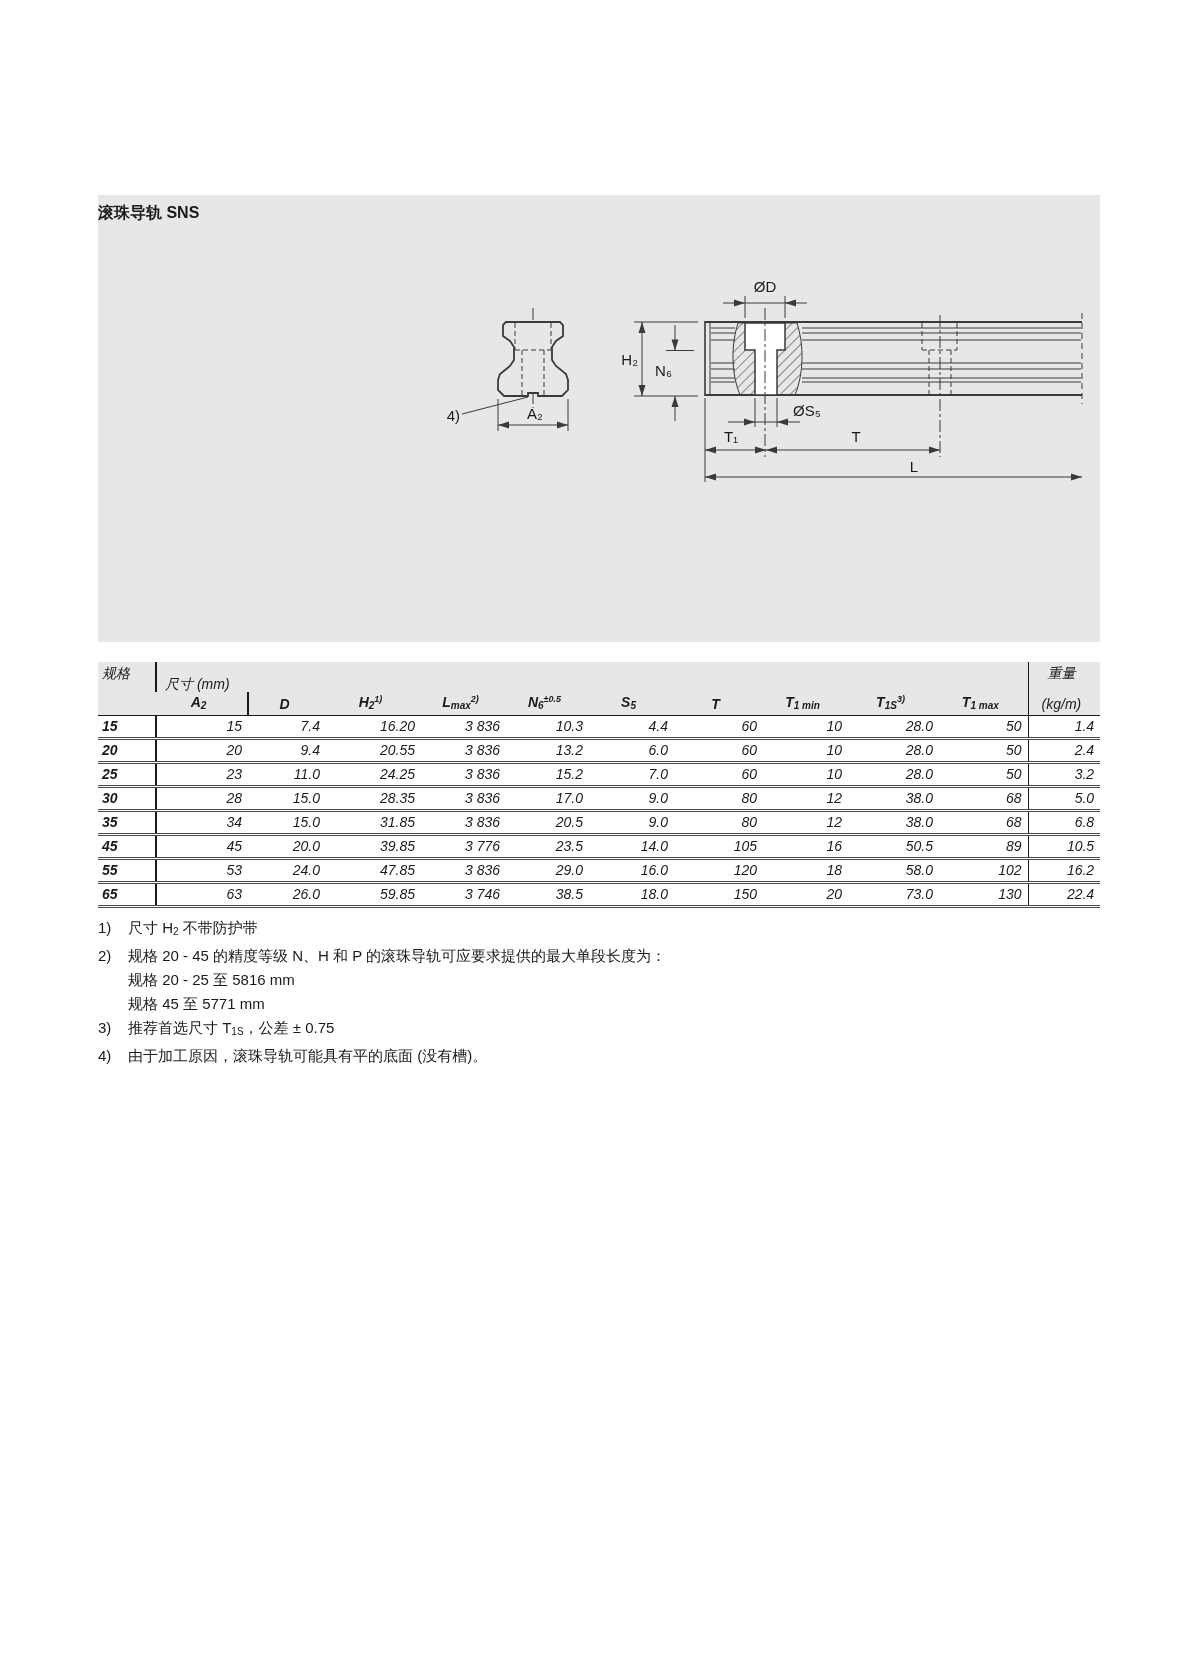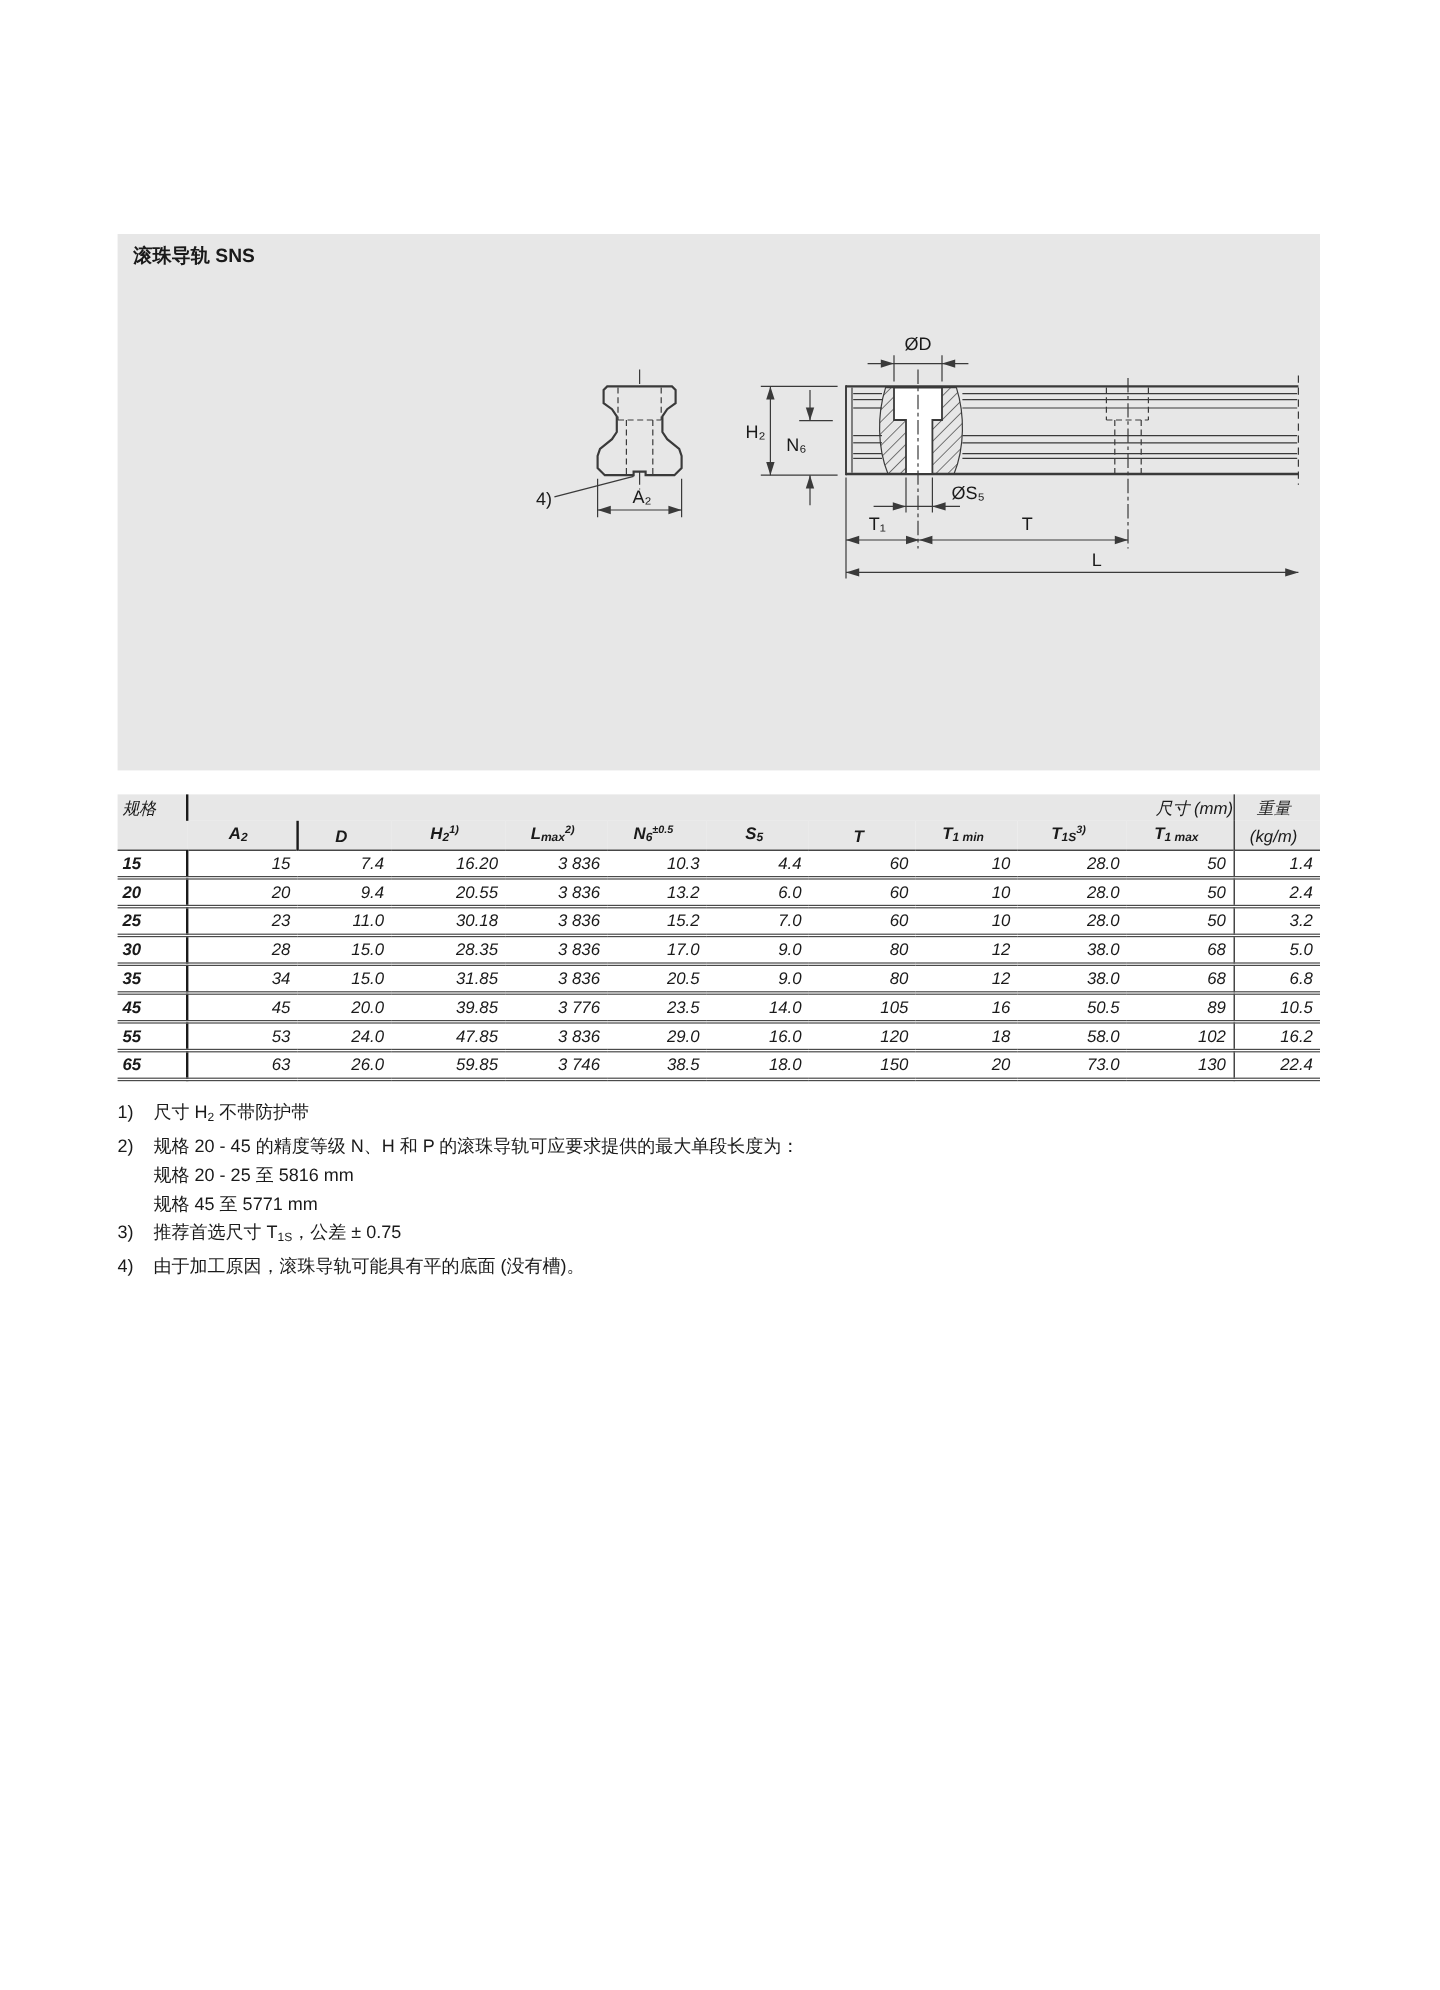--- a/index.html
+++ b/index.html
@@ -10,29 +10,29 @@
   
   .top-band { position:absolute; left:0; top:0; width:1200px; height:78px; background:#e7e7e7; }
   .corner-mark { position:absolute; left:0; top:0; width:36px; height:29px; }
   .page-header { position:absolute; top:42px; right:85px; font-size:16px; display:flex; gap:16px; align-items:baseline; }
   .page-header .edition { font-weight:normal; }
   .page-header .company { font-weight:bold; }
   .page-header .pageno { font-weight:bold; }
 
   
   .figure-box { position:absolute; left:98px; top:195px; width:1002px; height:447px; background:#e7e7e7; }
-  .figure-title { position:absolute; left:13px; top:8px; font-size:16px; font-weight:bold; }
+  .figure-title { position:absolute; left:0; top:8px; font-size:16px; font-weight:bold; }
   .figure-svg { position:absolute; left:0; top:0; }
 
   
   .spec-table-wrap { position:absolute; left:98px; top:662px; width:1002px; }
   table.spec-table { border-collapse:collapse; table-layout:fixed; width:1002px; font-size:14px; color:#1a1a1a;font-style:italic; }
   table.spec-table thead th { background:#e7e7e7; font-weight:bold; text-align:center; vertical-align:bottom; padding:2px 6px 3px 0; line-height:1.15; }
   table.spec-table th.spec-h { text-align:left; vertical-align:top; font-weight:normal; padding:3px 0 0 4px; }
-  table.spec-table th.dim-h { text-align:right; font-weight:normal; padding:3px 0 0 8px; vertical-align:top; height:22px; }
+  table.spec-table th.dim-h { text-align:left; font-weight:normal; padding:14px 0 0 8px; vertical-align:top; height:22px; }
   table.spec-table th.wt-h { font-weight:normal; vertical-align:top; padding-top:3px; }
   table.spec-table th.unit-h { font-weight:normal; }
   table.spec-table thead { border-bottom:1px solid #1a1a1a; }
   table.spec-table thead tr:nth-child(2) th { height:20px; }
   table.spec-table td { text-align:right; padding:2px 6px 2px 0; height:19px; line-height:17px; }
   table.spec-table td.spec { text-align:left; font-weight:bold; padding:2px 0 2px 4px; }
   table.spec-table tbody tr { border-bottom:3px double #4a4a4a; }
   table.spec-table th:nth-child(2), table.spec-table td:nth-child(2),
   table.spec-table thead tr:first-child .dim-h { border-left:2px solid #1a1a1a; }
   table.spec-table .wt-h, table.spec-table .unit-h, table.spec-table td:nth-child(12) { border-left:1.5px solid #1a1a1a; }
@@ -230,21 +230,21 @@
             <td>60</td>
             <td>10</td>
             <td>28.0</td>
             <td>50</td>
             <td>2.4</td>
           </tr>
           <tr>
             <td class="spec">25</td>
             <td>23</td>
             <td>11.0</td>
-            <td>30.18</td>
+            <td>24.25</td>
             <td>3 836</td>
             <td>15.2</td>
             <td>7.0</td>
             <td>60</td>
             <td>10</td>
             <td>28.0</td>
             <td>50</td>
             <td>3.2</td>
           </tr>
           <tr>

